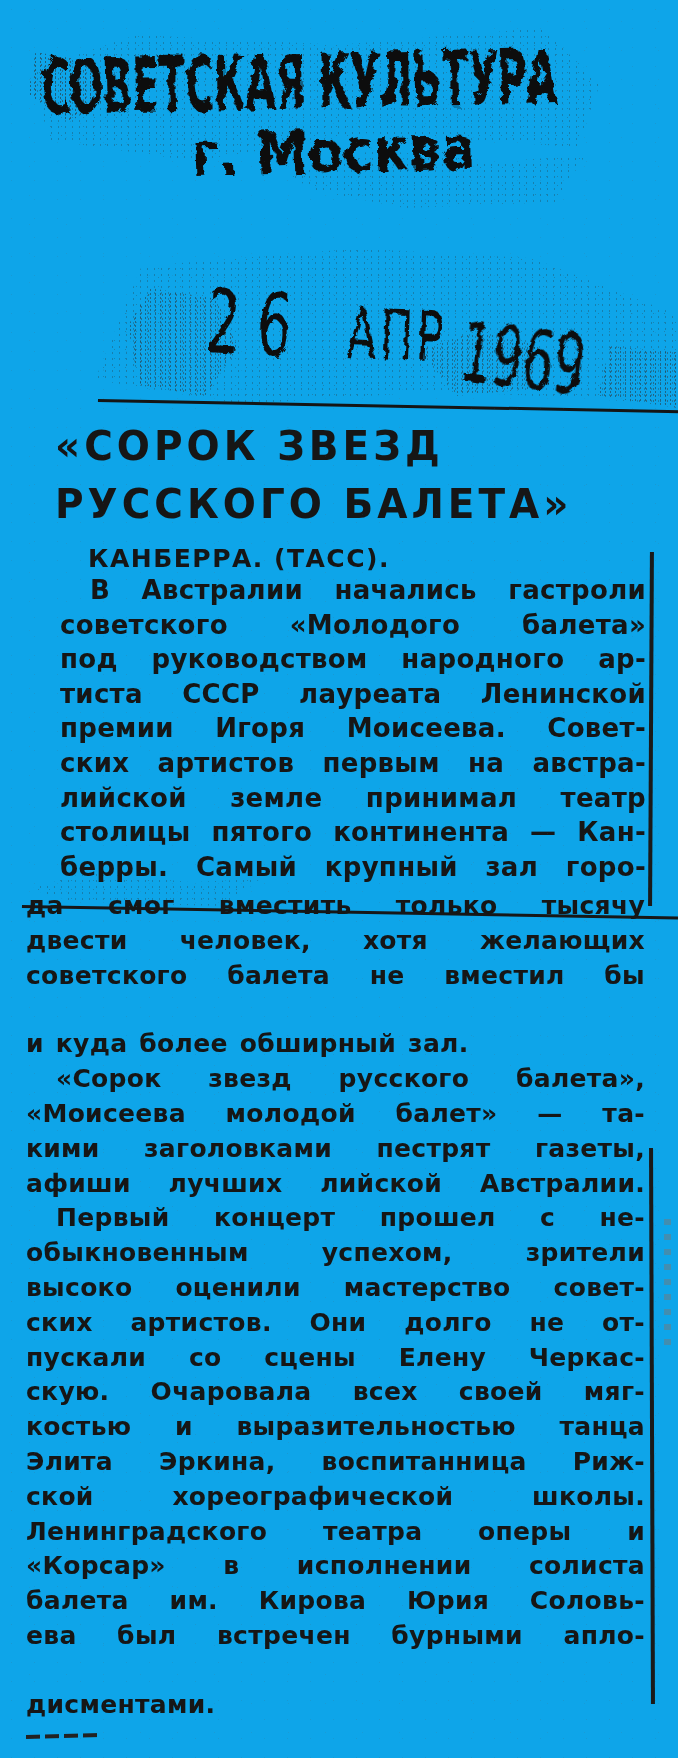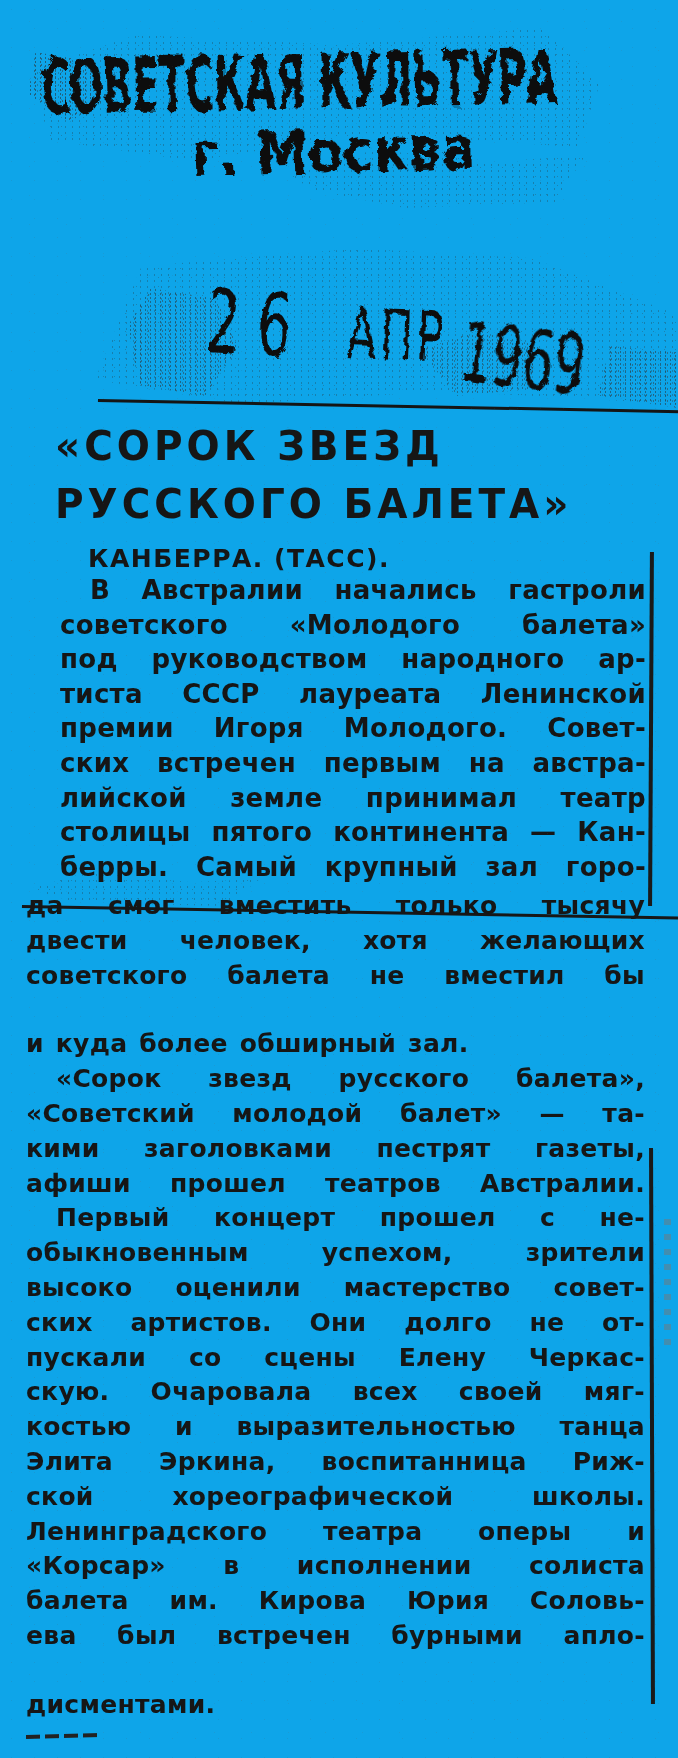--- a/index.html
+++ b/index.html
@@ -189,43 +189,43 @@
   <div id="headline1" class="headline">«СОРОК ЗВЕЗД</div>
   <div id="headline2" class="headline">РУССКОГО БАЛЕТА»</div>
 
   <div class="dateline">КАНБЕРРА. (ТАСС).</div>
 
   <div id="block1" class="bodyblock">
     <div class="jline indent">В Австралии начались гастроли</div>
     <div class="jline">советского «Молодого балета»</div>
     <div class="jline">под руководством народного ар-</div>
     <div class="jline">тиста СССР лауреата Ленинской</div>
-    <div class="jline">премии Игоря Молодого. Совет-</div>
-    <div class="jline">ских встречен первым на австра-</div>
+    <div class="jline">премии Игоря Моисеева. Совет-</div>
+    <div class="jline">ских артистов первым на австра-</div>
     <div class="jline">лийской земле принимал театр</div>
     <div class="jline">столицы пятого континента — Кан-</div>
     <div class="jline">берры. Самый крупный зал горо-</div>
   </div>
 
   <div id="vrule1" class="vrule"></div>
 
   <div class="spk" style="left:30px; top:872px; width:230px; height:34px; opacity:.3;
               clip-path: polygon(0 50%, 25% 0, 70% 30%, 100% 20%, 85% 100%, 20% 90%);"></div>
 
   <div class="divider"></div>
 
   <div id="block2" class="bodyblock">
     <div class="jline">да смог вместить только тысячу</div>
     <div class="jline">двести человек, хотя желающих</div>
     <div class="jline">советского балета не вместил бы</div>
     <div class="jline short">и куда более обширный зал.</div>
     <div class="jline indent">«Сорок звезд русского балета»,</div>
-    <div class="jline">«Советский молодой балет» — та-</div>
+    <div class="jline">«Моисеева молодой балет» — та-</div>
     <div class="jline">кими заголовками пестрят газеты,</div>
-    <div class="jline">афиши прошел театров Австралии.</div>
+    <div class="jline">афиши лучших лийской Австралии.</div>
     <div class="jline indent">Первый концерт прошел с не-</div>
     <div class="jline">обыкновенным успехом, зрители</div>
     <div class="jline">высоко оценили мастерство совет-</div>
     <div class="jline">ских артистов. Они долго не от-</div>
     <div class="jline">пускали со сцены Елену Черкас-</div>
     <div class="jline">скую. Очаровала всех своей мяг-</div>
     <div class="jline">костью и выразительностью танца</div>
     <div class="jline">Элита Эркина, воспитанница Риж-</div>
     <div class="jline">ской хореографической школы.</div>
     <div class="jline">Ленинградского театра оперы и</div>

